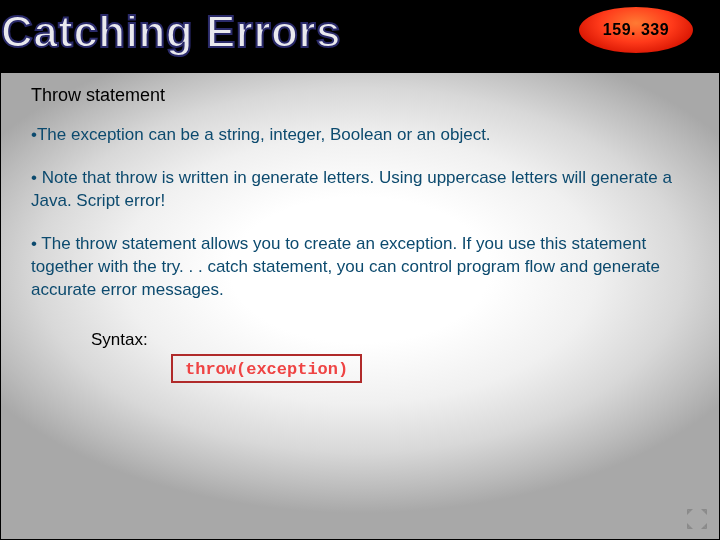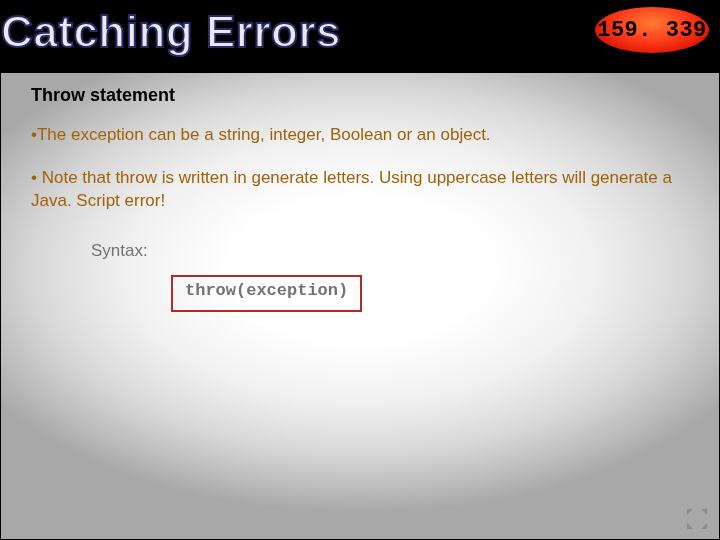--- a/index.html
+++ b/index.html
@@ -26,69 +26,69 @@
     font-weight: 900;
     font-size: 44px;
     color: #e9e9ee;
     letter-spacing: 0.5px;
     -webkit-text-stroke: 2px #2a2a6a;
     text-shadow: 0 0 1px #2a2a6a;
   }
   .badge {
     position: absolute;
     top: 4px;
-    right: 8px;
+    right: 24px;
     width: 118px;
     height: 50px;
     background: radial-gradient(ellipse at 50% 35%, #ff7a33 0%, #ff3a1a 45%, #d41200 80%, #a80000 100%);
     border: 2px solid #000;
     border-radius: 50% / 50%;
     color: #000;
-    font-family: Liberation Mono, monospace;
+    font-family: Liberation Sans, sans-serif;
     font-weight: 900;
-    font-size: 22px;
+    font-size: 16px;
     display: flex;
     align-items: center;
     justify-content: center;
     letter-spacing: 0.5px;
   }
   .content {
     position: absolute;
     top: 84px;
     left: 30px;
     right: 30px;
   }
   .subtitle {
-    font-weight: 700;
+    font-weight: 400;
     font-size: 18px;
     color: #000;
     margin-bottom: 18px;
   }
   .bullet {
     font-size: 17px;
-    color: #a16207;
+    color: #0c4a6e;
     line-height: 1.35;
     margin-bottom: 20px;
   }
   .syntax-label {
     font-size: 17px;
-    color: #737373;
+    color: #000000;
     margin-left: 60px;
     margin-top: 28px;
-    margin-bottom: 14px;
+    margin-bottom: 4px;
   }
   .code-box {
     display: inline-block;
     margin-left: 140px;
     border: 2px solid #b02a2a;
-    padding: 4px 12px 10px 12px;
+    padding: 4px 12px 2px 12px;
     font-family: "Courier New", Courier, monospace;
     font-weight: 700;
     font-size: 17px;
-    color: #737373;
+    color: #ef4444;
     background: transparent;
   }
   .footer-icon {
     position: absolute;
     bottom: 10px;
     right: 12px;
     width: 20px;
     height: 20px;
   }
   .footer-icon svg { width: 100%; height: 100%; display: block; }
@@ -97,20 +97,21 @@
 <body>
 
 <div class="header-bar"></div>
 <div class="title">Catching Errors</div>
 <div class="badge">159. 339</div>
 
 <div class="content">
   <div class="subtitle">Throw statement</div>
   <div class="bullet">•The exception can be a string, integer, Boolean or an object.</div>
   <div class="bullet">• Note that throw is written in generate letters. Using uppercase letters will generate a Java. Script error!</div>
+  <div class="bullet">• The throw statement allows you to create an exception. If you use this statement together with the try. . . catch statement, you can control program flow and generate accurate error messages.</div>
   <div class="syntax-label">Syntax:</div>
   <div class="code-box">throw(exception)</div>
 </div>
 
 <div class="footer-icon">
   <svg viewBox="0 0 20 20">
     <g fill="#8a8a8a">
       <polygon points="0,0 6,0 3,3"></polygon>
       <polygon points="20,0 14,0 17,3"></polygon>
       <polygon points="0,20 6,20 3,17"></polygon>

